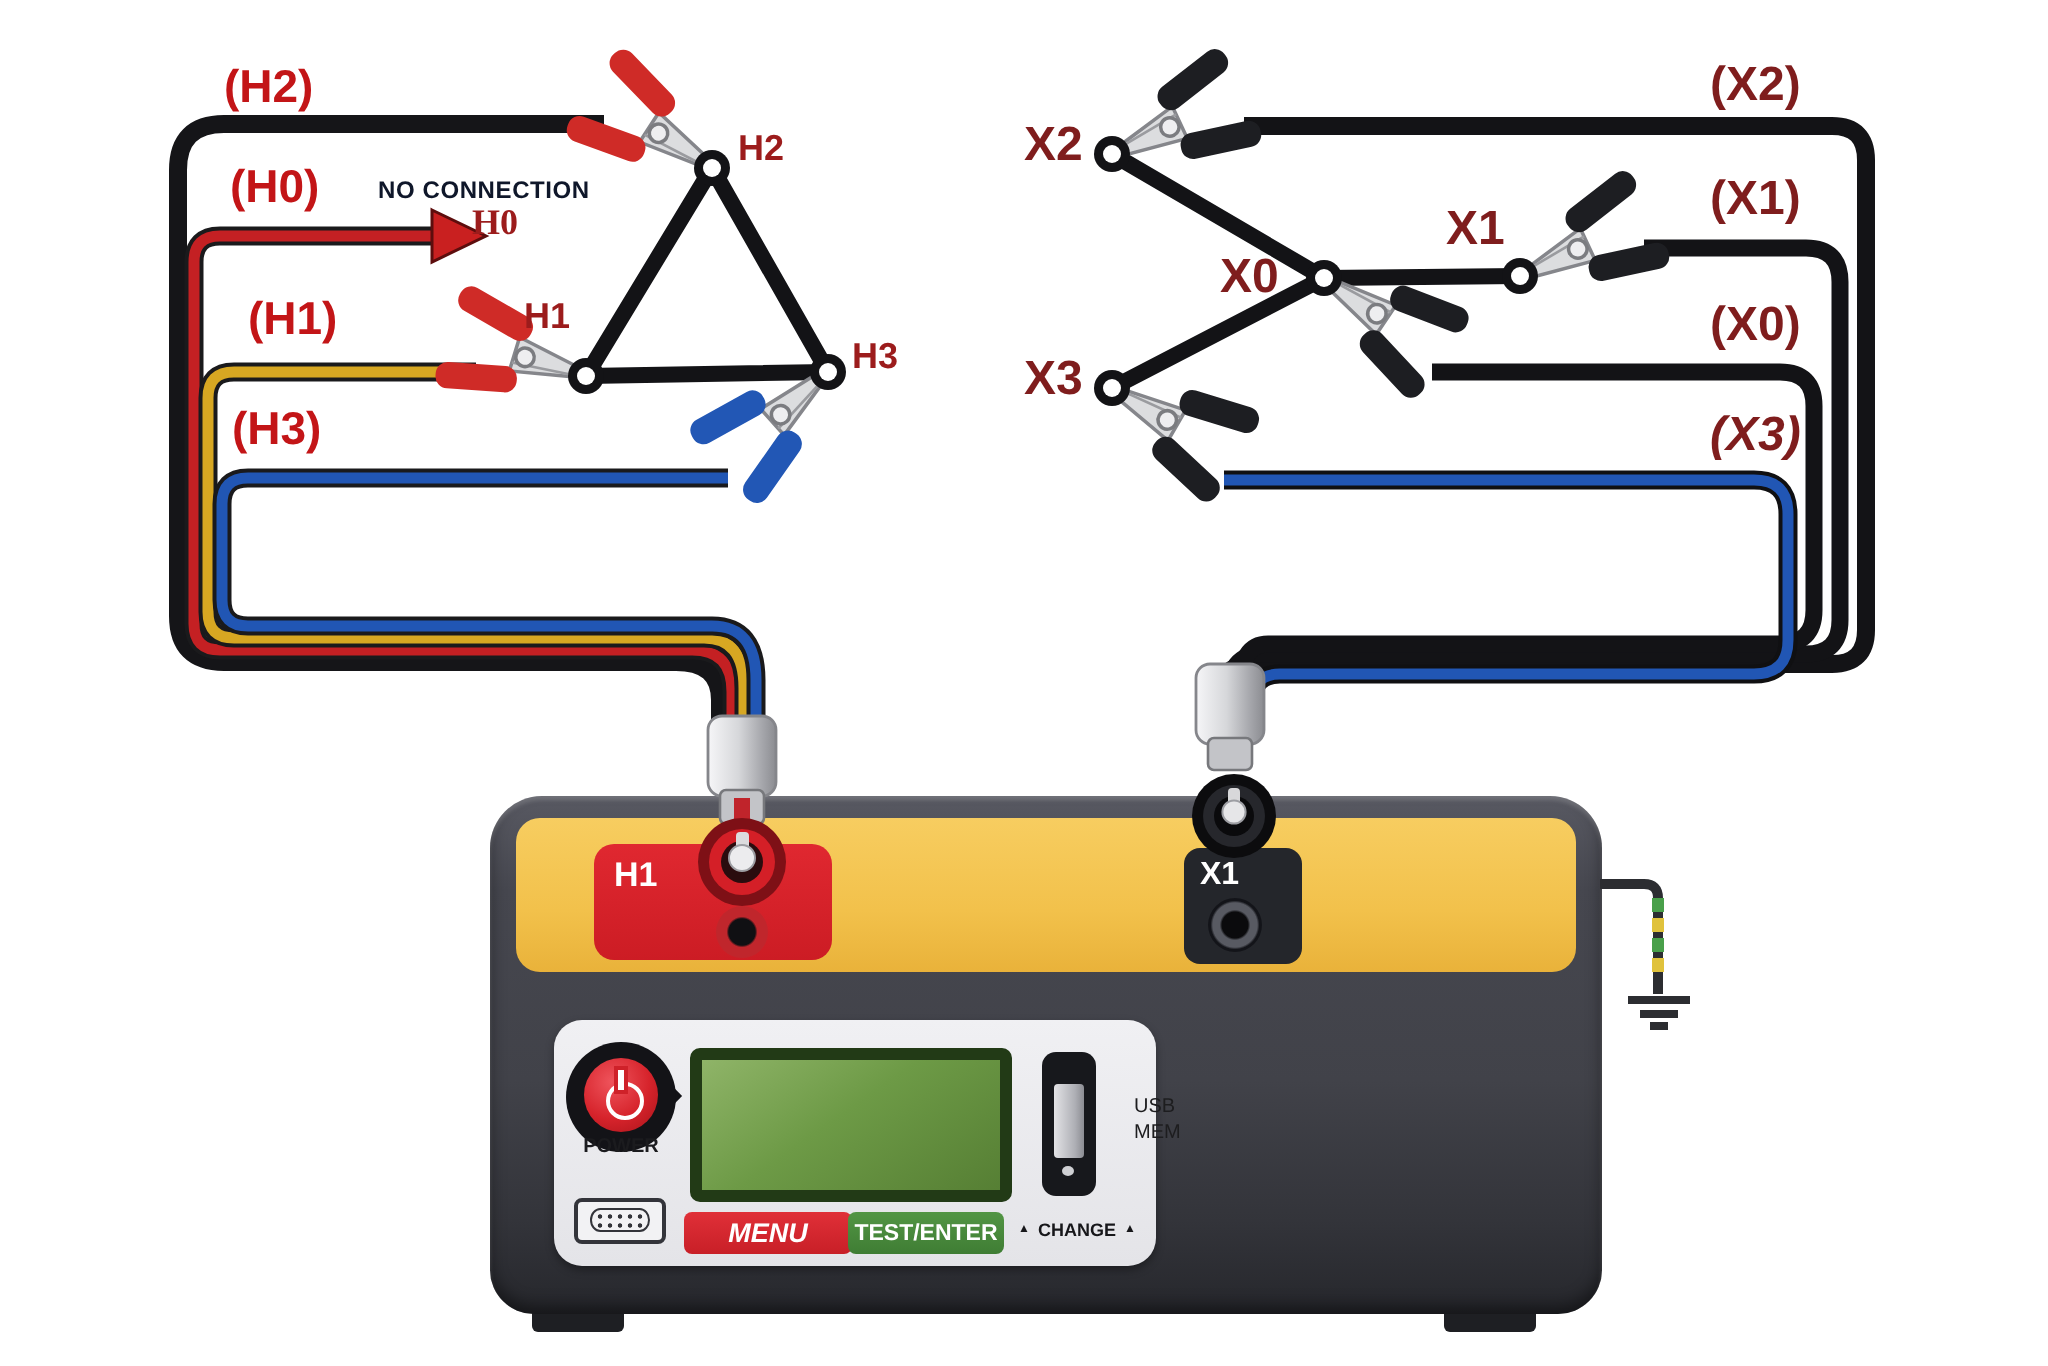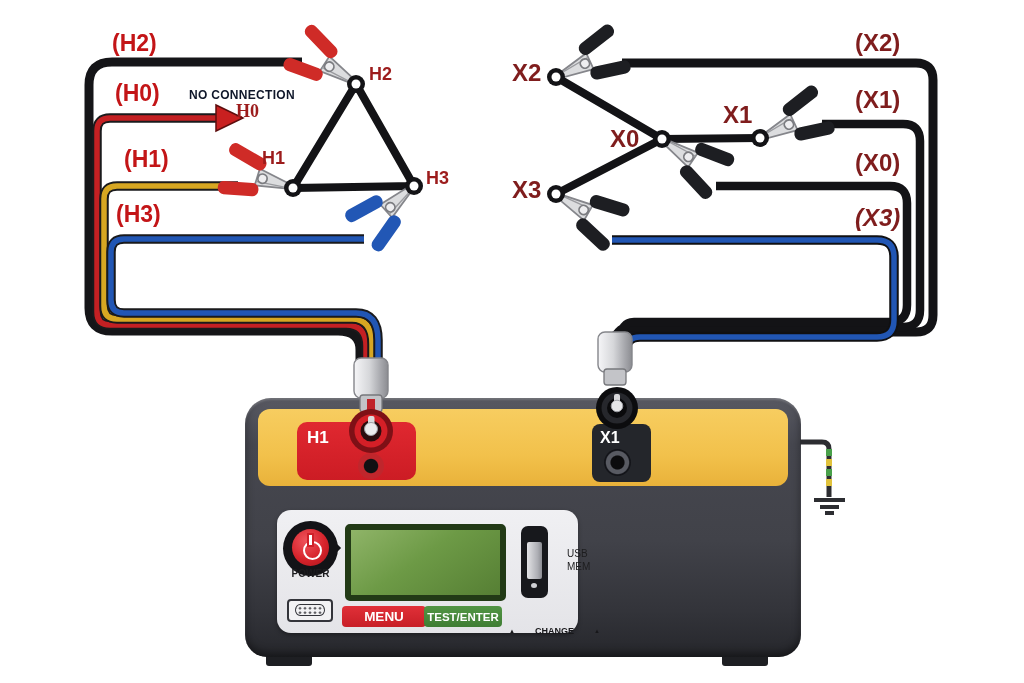--- a/index.html
+++ b/index.html
@@ -51,24 +51,24 @@
   .usb-dot{position:absolute;left:10px;top:57px;width:6px;height:5px;border-radius:50%;background:#cfd0d4;}
   .usb-lbl{position:absolute;left:274px;top:37px;color:#1d1d1f;font-weight:normal;font-size:10px;line-height:13px;margin-left:16px;}
   .db9{position:absolute;left:10px;top:89px;width:46px;height:23px;border:2px solid #33343a;border-radius:4px;
     background:#f2f2f4;box-sizing:border-box;}
   .db9-inner{position:absolute;left:6px;top:3px;width:30px;height:12px;border:1.5px solid #33343a;
     border-radius:6px/7px;box-sizing:border-box;
     background-image:radial-gradient(circle,#33343a 0.9px,transparent 1.3px);
     background-size:5px 4.5px;background-position:1.5px 1px;}
   .btn{position:absolute;height:21px;border-radius:4px;color:#fff;font-weight:bold;text-align:center;
     border:none;display:flex;align-items:center;justify-content:center;}
-  .btn-menu{left:65px;top:96px;width:84px;background:linear-gradient(180deg,#e03038,#c81f27);font-size:13.5px;}
+  .btn-menu{left:65px;top:96px;width:84px;background:linear-gradient(180deg,#e03038,#c81f27);font-size:13.5px;font-style:italic;}
   .btn-test{left:147px;top:96px;width:78px;background:linear-gradient(180deg,#529544,#3f7d34);font-size:11.5px;}
-  .change-row{position:absolute;left:232px;top:116px;width:66px;color:#17171a;font-weight:bold;
-    font-size:9px;display:flex;align-items:center;gap:20px;}
+  .change-row{position:absolute;left:232px;top:100px;width:66px;color:#17171a;font-weight:bold;
+    font-size:9px;display:flex;align-items:center;gap:4px;}
   .change-row .tri{font-size:6px;}
   svg.wires{position:absolute;left:0;top:0;z-index:5;pointer-events:none;}
   .lbl-layer{z-index:6;}
 </style>
 </head>
 <body>
 
 <div class="stage">
 
   <div class="foot" style="left:266px;top:648px;"></div>

